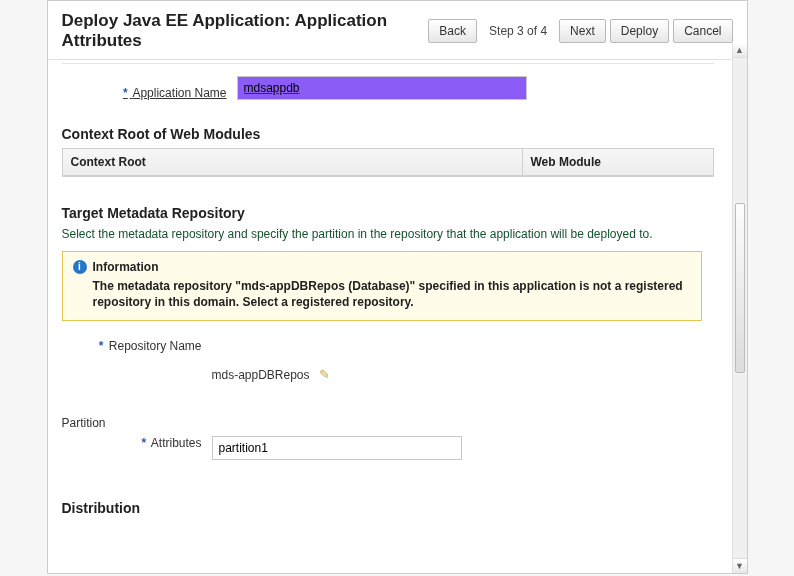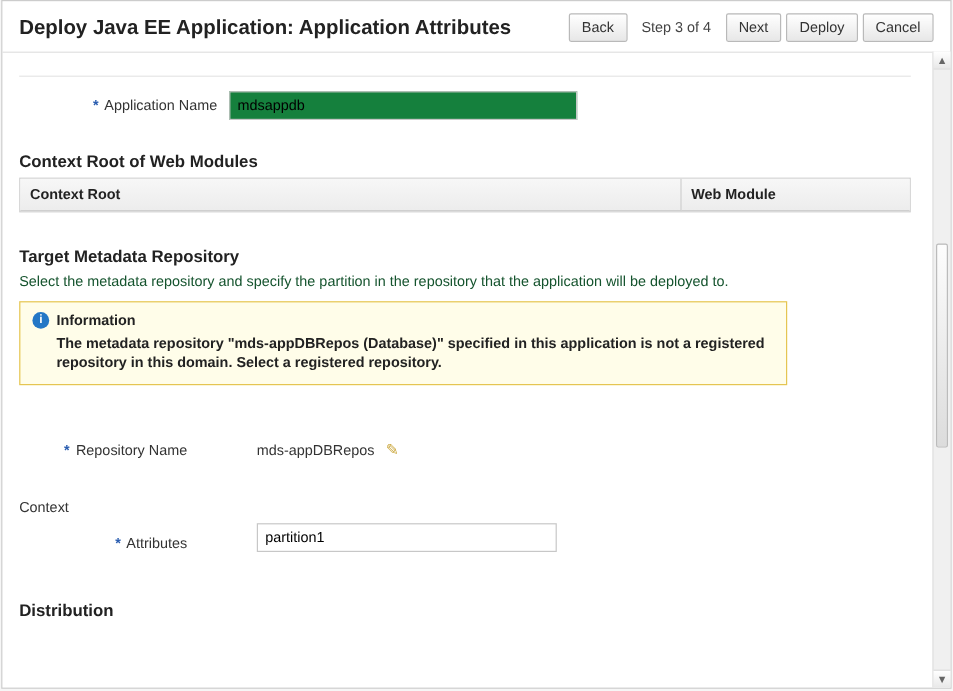--- a/index.html
+++ b/index.html
@@ -10,21 +10,21 @@
     background: #f6f6f6;
     color: #333;
     width: 794px;
     height: 576px;
     overflow: hidden;
     position: relative;
   }
   .frame {
     border: 1px solid #ccc;
     background: #fff;
-    width: 792px;
+    width: 701px;
     height: 574px;
     margin: 0 auto;
     position: relative;
   }
   .header {
     display: flex;
     align-items: center;
     padding: 10px 14px 8px 14px;
     border-bottom: 1px solid #e0e0e0;
   }
@@ -82,34 +82,35 @@
     position: absolute;
     left: 2px; right: 2px;
     top: 160px;
     height: 170px;
     background: linear-gradient(#fdfdfd,#dcdcdc);
     border: 1px solid #bbb;
     border-radius: 2px;
   }
   .field-row {
     display: flex;
-    align-items: center;
+    align-items: flex-end;
     margin: 8px 0 26px 0;
+    text-decoration: underline;
   }
   .label-cell {
     width: 175px;
     text-align: right;
     padding-right: 10px;
     font-size: 12px;
     color: #333;
   }
   .req { color: #2a5db0; font-weight: bold; margin-right: 2px; }
   input.text {
     border: 1px solid #c7c7c7;
-    background: #15803d;
+    background: #8b5cf6;
     padding: 4px 6px;
     font-size: 12px;
     height: 24px;
     width: 290px;
   }
   h2.section {
     font-size: 14px;
     font-weight: bold;
     margin: 10px 0 6px 0;
     color: #222;
@@ -185,23 +186,22 @@
   }
   .info-body {
     font-weight: bold;
     font-size: 12px;
     color: #222;
     padding-left: 20px;
     line-height: 1.35;
   }
   .kv-row {
     display: flex;
-    align-items: flex-end;
+    align-items: flex-start;
     margin: 6px 0;
-    gap: 48px;
   }
   .kv-label {
     width: 150px;
     text-align: right;
     padding-right: 10px;
     font-size: 12px;
   }
   .kv-value {
     font-size: 12px;
     margin-top: 28px;
@@ -275,21 +275,21 @@
         <span class="req">*</span>
         <span>Repository Name</span>
       </div>
       <div class="kv-value">
         <span>mds-appDBRepos</span>
         <span class="pencil">✎</span>
       </div>
     </div>
 
     <div class="kv-row">
-      <div class="kv-value">Context</div>
+      <div class="kv-value">Partition</div>
     </div>
 
     <div class="kv-row">
       <div class="kv-label">
         <span class="req">*</span>
         <span>Attributes</span>
       </div>
       <input class="partition" type="text" value="partition1" style="">
     </div>
 

